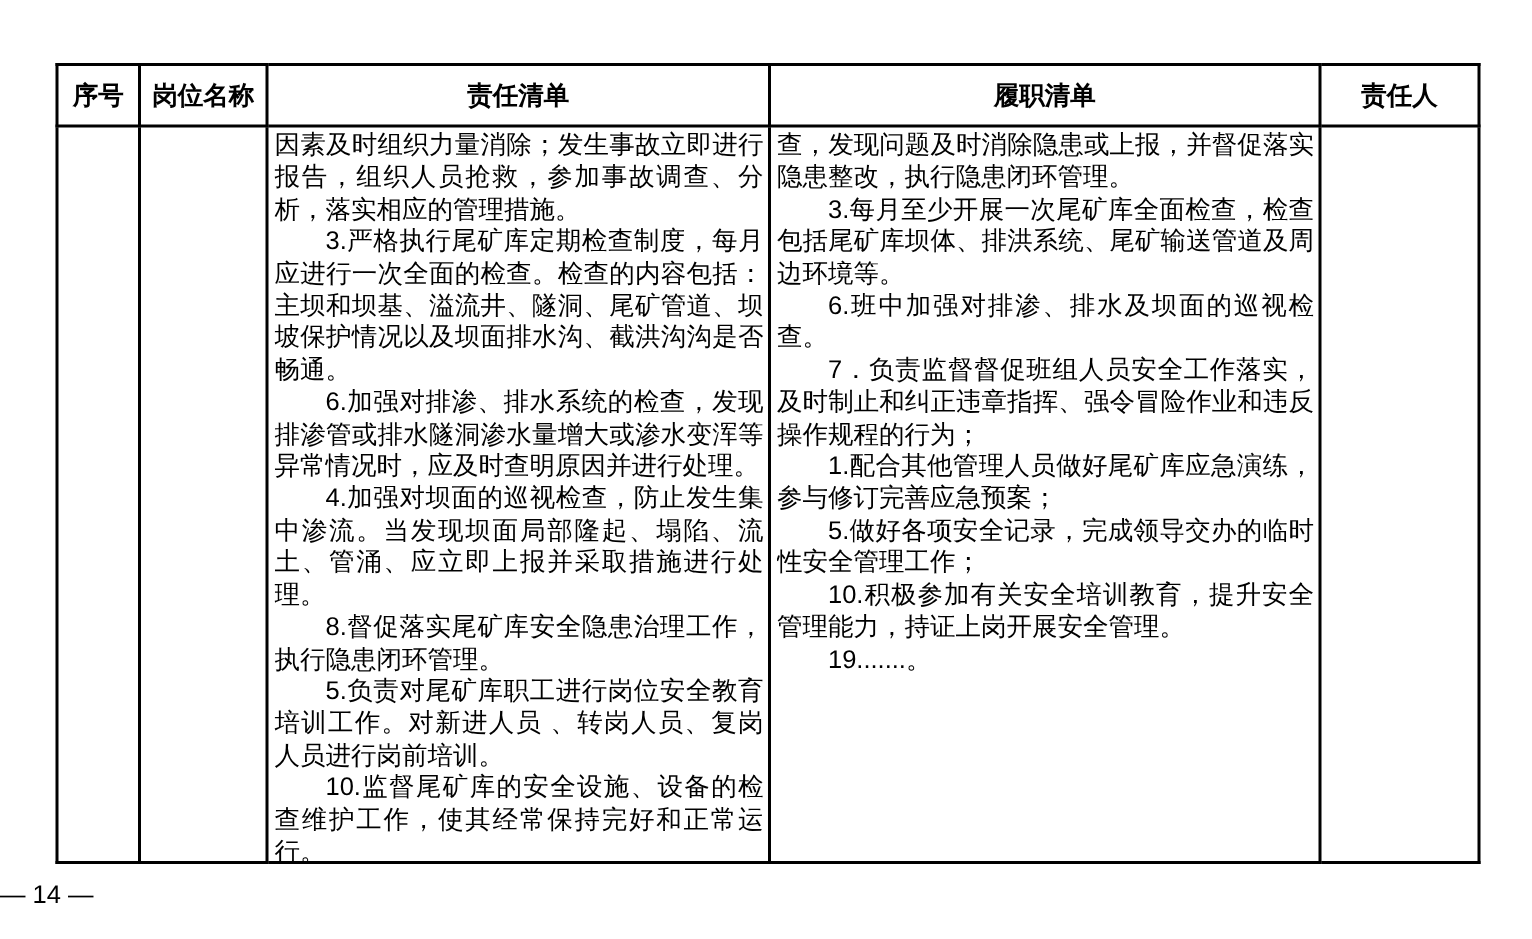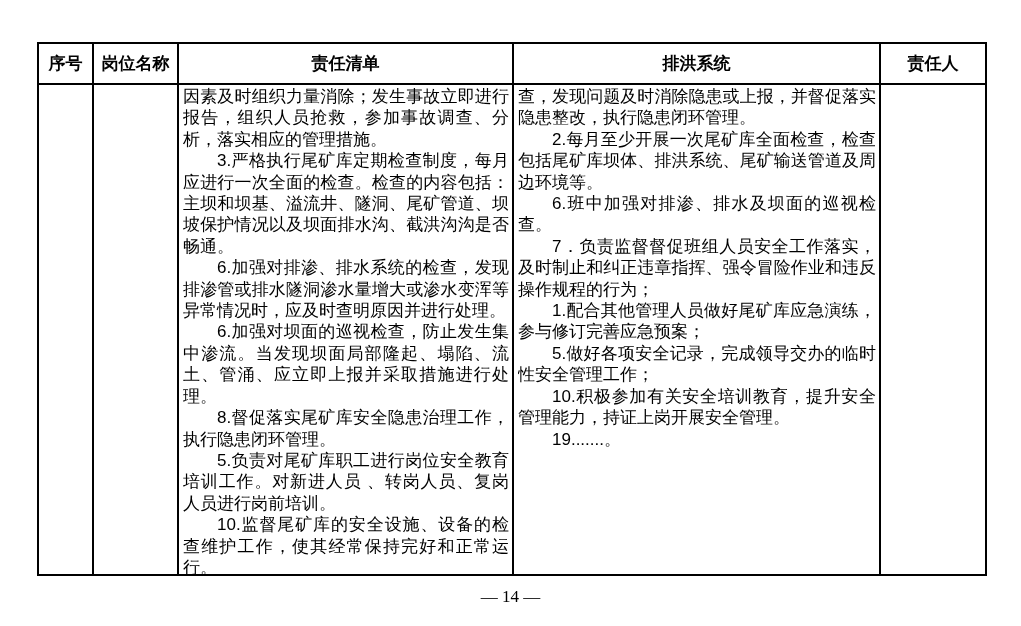--- a/index.html
+++ b/index.html
@@ -56,22 +56,22 @@
     word-break: break-all;
   }
   .cellbox p.continuation {
     text-indent: 0;
   }
   .page-footer {
     position: absolute;
     left: 0;
     top: 587px;
     width: 1021px;
-    text-align: center;
-    font-family: Liberation Serif, serif;
+    text-align: left;
+    font-family: Liberation Sans, sans-serif;
     font-size: 17px;
     color: #000000;
   }
 </style>
 </head>
 <body>
 
 <div class="page">
 
   <table class="resp-table">
@@ -80,48 +80,48 @@
       <col style="width:85px">
       <col style="width:335px">
       <col style="width:367px">
       <col style="width:106px">
     </colgroup>
     <thead>
       <tr>
         <th>序号</th>
         <th>岗位名称</th>
         <th>责任清单</th>
-        <th>排洪系统</th>
+        <th>履职清单</th>
         <th>责任人</th>
       </tr>
     </thead>
     <tbody>
       <tr>
         <td>
           <div class="cellbox"></div>
         </td>
         <td>
           <div class="cellbox"></div>
         </td>
         <td>
           <div class="cellbox">
             <p class="continuation">因素及时组织力量消除；发生事故立即进行报告，组织人员抢救，参加事故调查、分析，落实相应的管理措施。</p>
             <p>3.严格执行尾矿库定期检查制度，每月应进行一次全面的检查。检查的内容包括：主坝和坝基、溢流井、隧洞、尾矿管道、坝坡保护情况以及坝面排水沟、截洪沟沟是否畅通。</p>
             <p>6.加强对排渗、排水系统的检查，发现排渗管或排水隧洞渗水量增大或渗水变浑等异常情况时，应及时查明原因并进行处理。</p>
-            <p>6.加强对坝面的巡视检查，防止发生集中渗流。当发现坝面局部隆起、塌陷、流土、管涌、应立即上报并采取措施进行处理。</p>
+            <p>4.加强对坝面的巡视检查，防止发生集中渗流。当发现坝面局部隆起、塌陷、流土、管涌、应立即上报并采取措施进行处理。</p>
             <p>8.督促落实尾矿库安全隐患治理工作，执行隐患闭环管理。</p>
             <p>5.负责对尾矿库职工进行岗位安全教育培训工作。对新进人员 、转岗人员、复岗人员进行岗前培训。</p>
             <p>10.监督尾矿库的安全设施、设备的检查维护工作，使其经常保持完好和正常运行。</p>
 
           </div>
         </td>
         <td>
           <div class="cellbox">
             <p class="continuation">查，发现问题及时消除隐患或上报，并督促落实隐患整改，执行隐患闭环管理。</p>
-            <p>2.每月至少开展一次尾矿库全面检查，检查包括尾矿库坝体、排洪系统、尾矿输送管道及周边环境等。</p>
+            <p>3.每月至少开展一次尾矿库全面检查，检查包括尾矿库坝体、排洪系统、尾矿输送管道及周边环境等。</p>
             <p>6.班中加强对排渗、排水及坝面的巡视检查。</p>
             <p>7．负责监督督促班组人员安全工作落实，及时制止和纠正违章指挥、强令冒险作业和违反操作规程的行为；</p>
             <p>1.配合其他管理人员做好尾矿库应急演练，参与修订完善应急预案；</p>
             <p>5.做好各项安全记录，完成领导交办的临时性安全管理工作；</p>
             <p>10.积极参加有关安全培训教育，提升安全管理能力，持证上岗开展安全管理。</p>
             <p>19.......。</p>
           </div>
         </td>
         <td>
           <div class="cellbox"></div>

